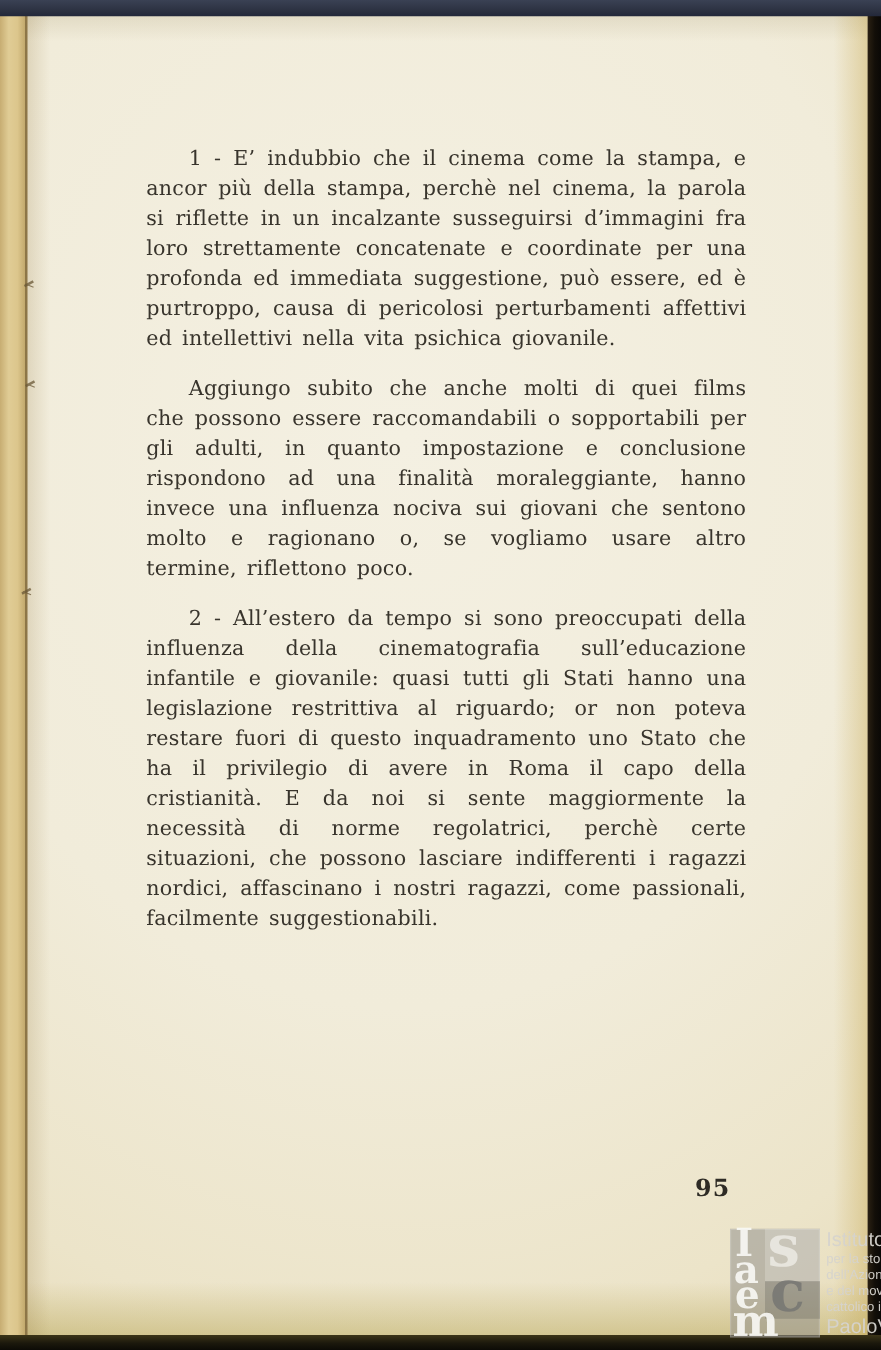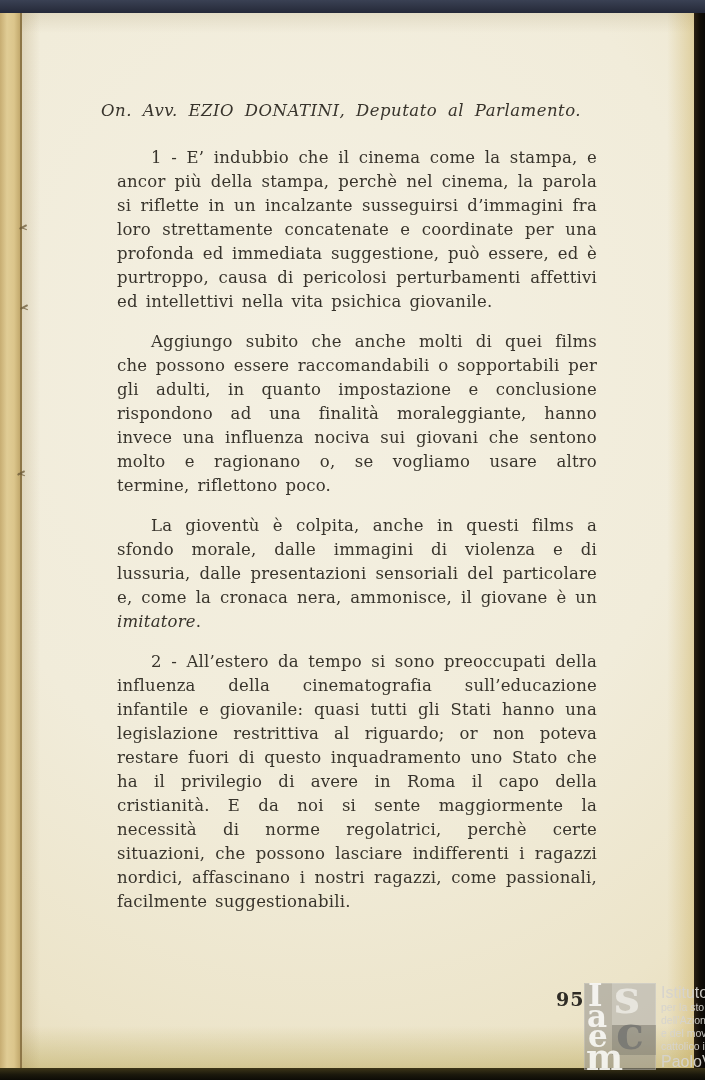--- a/index.html
+++ b/index.html
@@ -59,21 +59,21 @@
     font-style: italic;
     margin: 0 0 23px 0;
     white-space: nowrap;
     word-spacing: 5px; letter-spacing: 0.5px;
     text-align: left;
   }
   .textblock p.body-par { margin: 16px; text-indent: 34px; }
   .textblock p.sec { margin-top: 8px; }
 
   .pagenum {
-    position: absolute; left: 556px; top: 988px;
+    position: absolute; left: 556px; top: 940px;
     font-size: 19px; font-weight: bold; letter-spacing: 1px;
     color: #2e2b25;
   }
 
   
   .ink-mark { position: absolute; width: 9px; height: 10px; opacity: 0.75; }
   .ink-mark::before, .ink-mark::after {
     content: ""; position: absolute; background: #6a5836;
   }
   .ink-mark::before { left: 0; top: 4px; width: 8px; height: 1.6px; transform: rotate(-28deg); }
@@ -115,25 +115,23 @@
 <div class="sheet"></div>
 <div class="left-stack"></div>
 <div class="top-band"></div>
 <div class="bottom-band"></div>
 
 <div class="ink-mark" style="left:19px; top:222px;"></div>
 <div class="ink-mark" style="left:20px; top:302px;"></div>
 <div class="ink-mark" style="left:17px; top:468px;"></div>
 
 <div class="textblock">
-  <p class="attribution">On. Avv. EZIO DONATINI, Deputato al Parlamento.</p>
 
   <p class="body-par">1 - E’ indubbio che il cinema come la stampa, e ancor più della stampa, perchè nel cinema, la parola si riflette in un incalzante susseguirsi d’immagini fra loro strettamente concatenate e coordinate per una profonda ed immediata suggestione, può essere, ed è purtroppo, causa di pericolosi perturbamenti affettivi ed intellettivi nella vita psichica giovanile.</p>
   <p class="body-par">Aggiungo subito che anche molti di quei films che possono essere raccomandabili o sopportabili per gli adulti, in quanto impostazione e conclusione rispondono ad una finalità moraleggiante, hanno invece una influenza nociva sui giovani che sentono molto e ragionano o, se vogliamo usare altro termine, riflettono poco.</p>
-  <p class="body-par"><span>La gioventù è colpita, anche in questi films a sfondo morale, dalle immagini di violenza e di lussuria, dalle presentazioni sensoriali del particolare e, come la cronaca nera, ammonisce, il giovane è un </span><i>imitatore</i><span>.</span></p>
   <p class="body-par sec">2 - All’estero da tempo si sono preoccupati della influenza della cinematografia sull’educazione infantile e giovanile: quasi tutti gli Stati hanno una legislazione restrittiva al riguardo; or non poteva restare fuori di questo inquadramento uno Stato che ha il privilegio di avere in Roma il capo della cristianità. E da noi si sente maggiormente la necessità di norme regolatrici, perchè certe situazioni, che possono lasciare indifferenti i ragazzi nordici, affascinano i nostri ragazzi, come passionali, facilmente suggestionabili.</p>
 </div>
 
 <div class="pagenum">95</div>
 
 <div class="wm">
   <div class="wm-box">
     <div class="wm-sq-light"></div>
     <div class="wm-sq-dark"></div>
     <span class="wm-letter wm-l-I">I</span>

